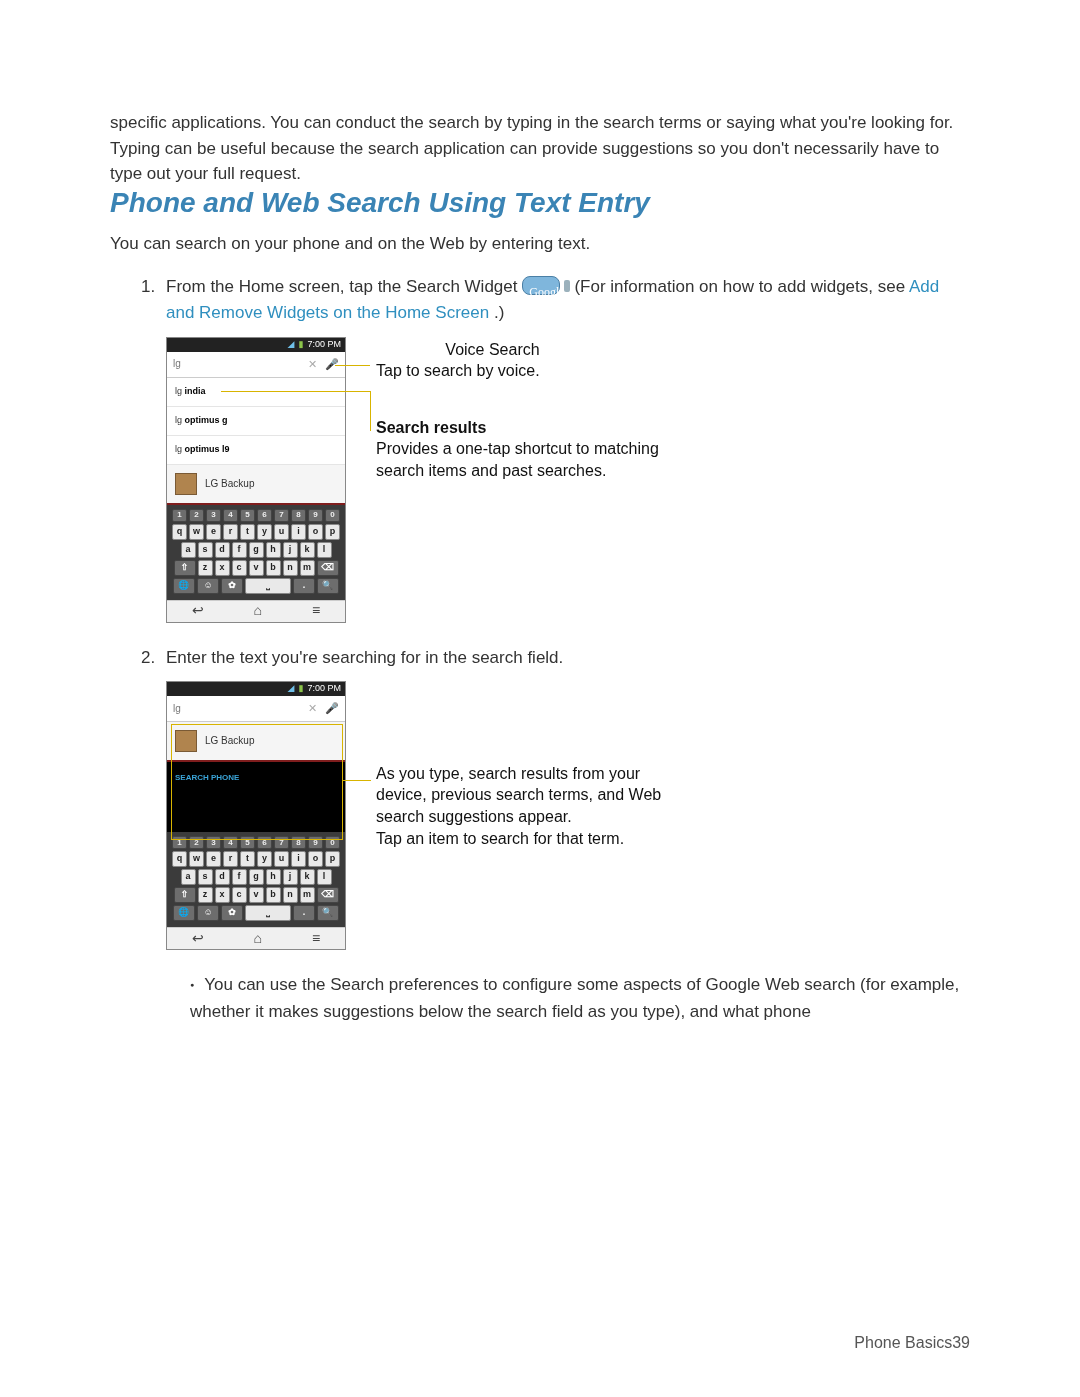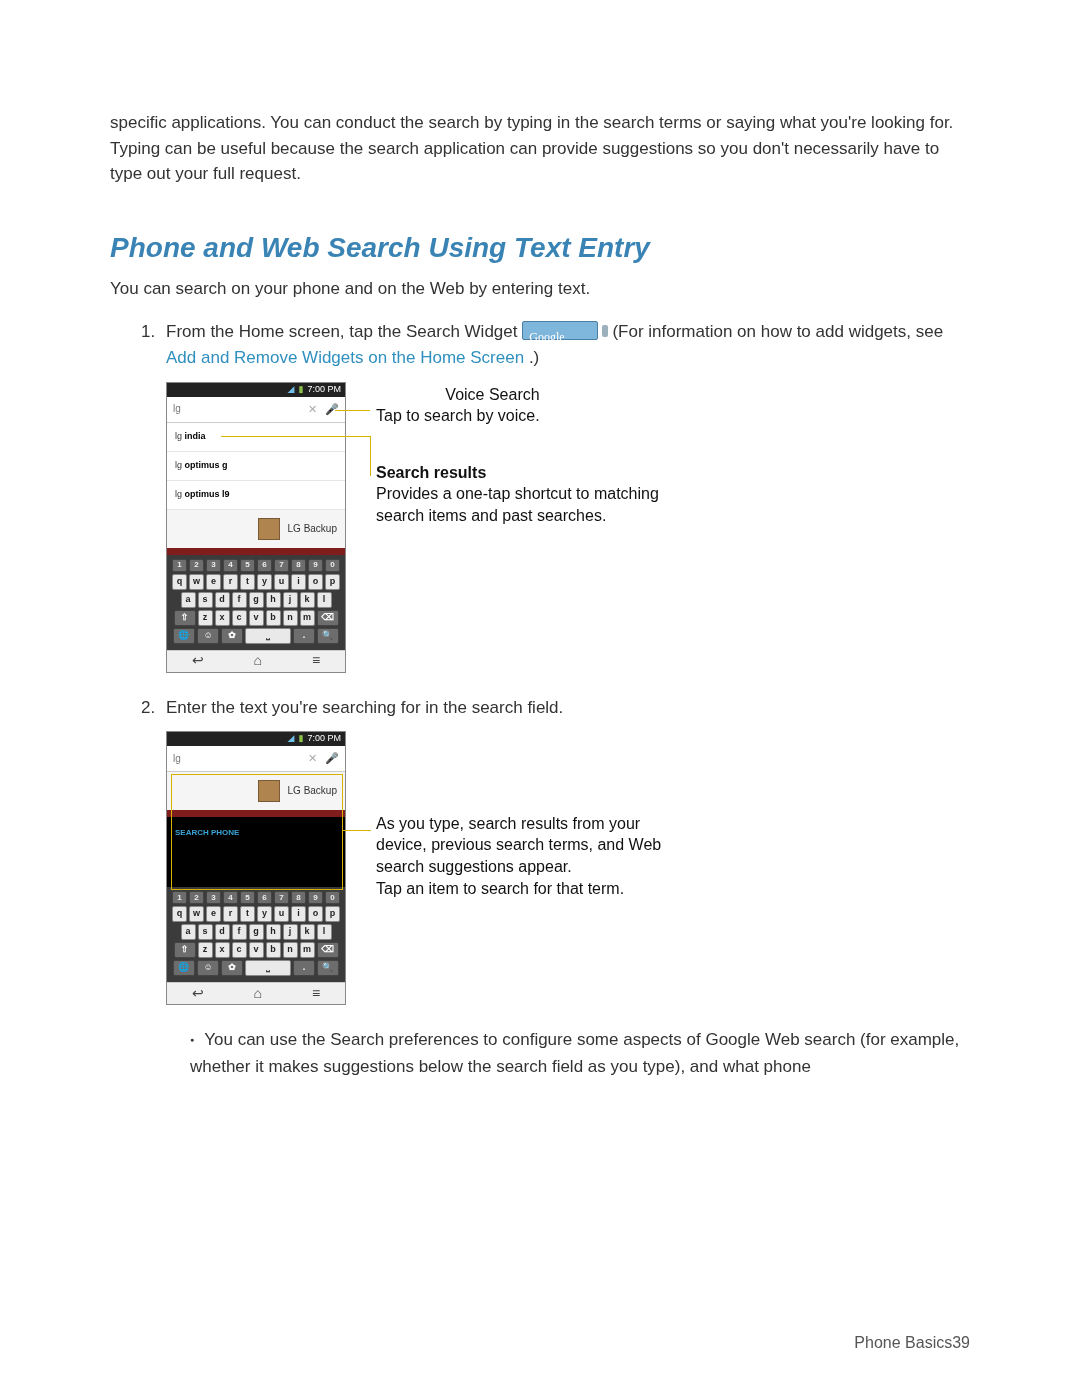--- a/index.html
+++ b/index.html
@@ -11,21 +11,20 @@
     height: 1397px;
     position: relative;
   }
   .page {
     padding: 110px 110px 0 110px;
   }
   .intro-para {
     font-size: 17px;
     line-height: 1.5;
     color: #333;
-    margin-bottom: 45px;
   }
   h2.section-title {
     font-family: Arial, Helvetica, sans-serif;
     font-style: italic;
     font-weight: bold;
     color: #3a84b5;
     font-size: 28px;
     margin-bottom: 12px;
   }
   .section-sub {
@@ -41,24 +40,24 @@
     color: #333;
   }
   ol.steps > li {
     margin-bottom: 14px;
     line-height: 1.55;
     padding-left: 6px;
   }
   .link { color: #2f8fbf; }
   .google-badge {
     display: inline-block;
-    width: 76px; height: 19px;
+    width: 38px; height: 19px;
     background: #7fb6dc;
     border: 1px solid #4a7fa5;
-    border-radius: 2px;
+    border-radius: 8px;
     vertical-align: middle;
     position: relative;
     top: -2px;
   }
   .google-badge::after{
     content:"";
     position:absolute; right:-11px; top:3px;
     width:6px; height:12px;
     background:#9bb1bc; border-radius:2px;
   }
@@ -111,22 +110,21 @@
     background: #fff;
     border-bottom: 1px solid #e5e5e5;
     padding: 7px 8px;
     font-size: 9px;
     color: #333;
   }
   .sugg b { color:#000; }
   .approw {
     display:flex; align-items:center; gap:8px;
     padding: 8px; background:#f5f5f5;
-    border-bottom:7px solid #7f1d1d;
-    justify-content:flex-end;
+    border-bottom:2px solid #7f1d1d;
   }
   .approw .appicon { width:22px; height:22px; background:#b0844e; border:1px solid #7a5a35; }
   .searchphone {
     padding: 10px 8px 48px 8px;
     background:#000000;
     color:#3aa3d6; font-size:8px; font-weight:bold;
   }
 
   
   .kbd {

